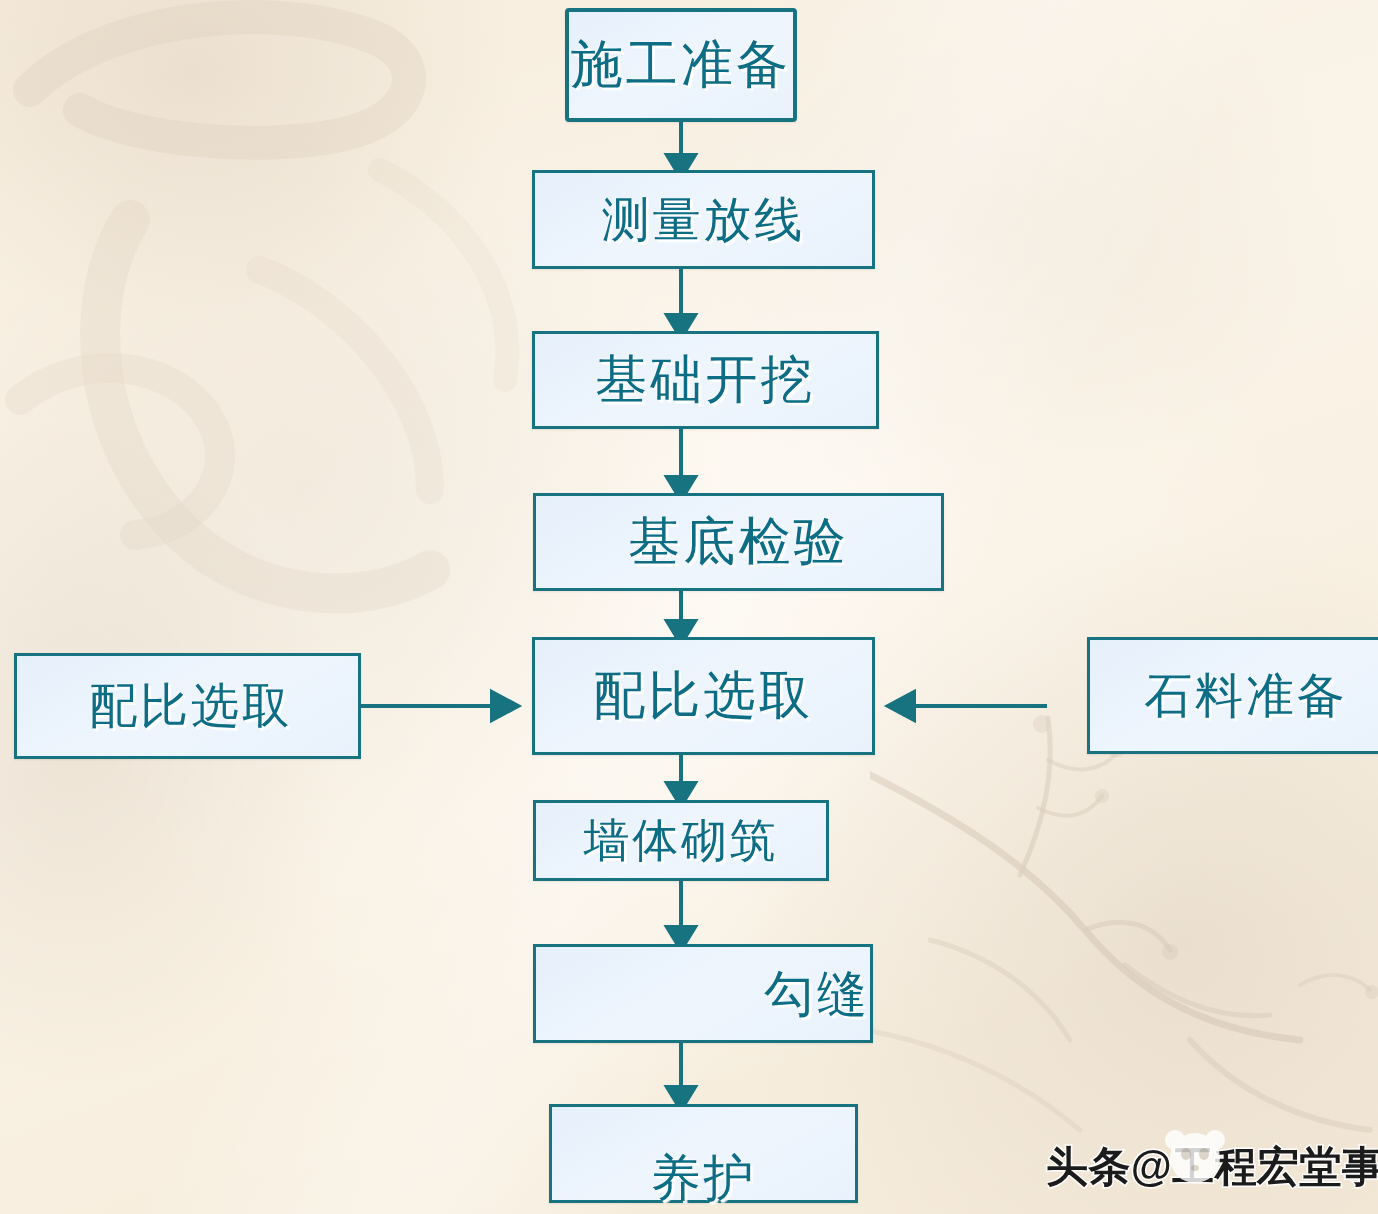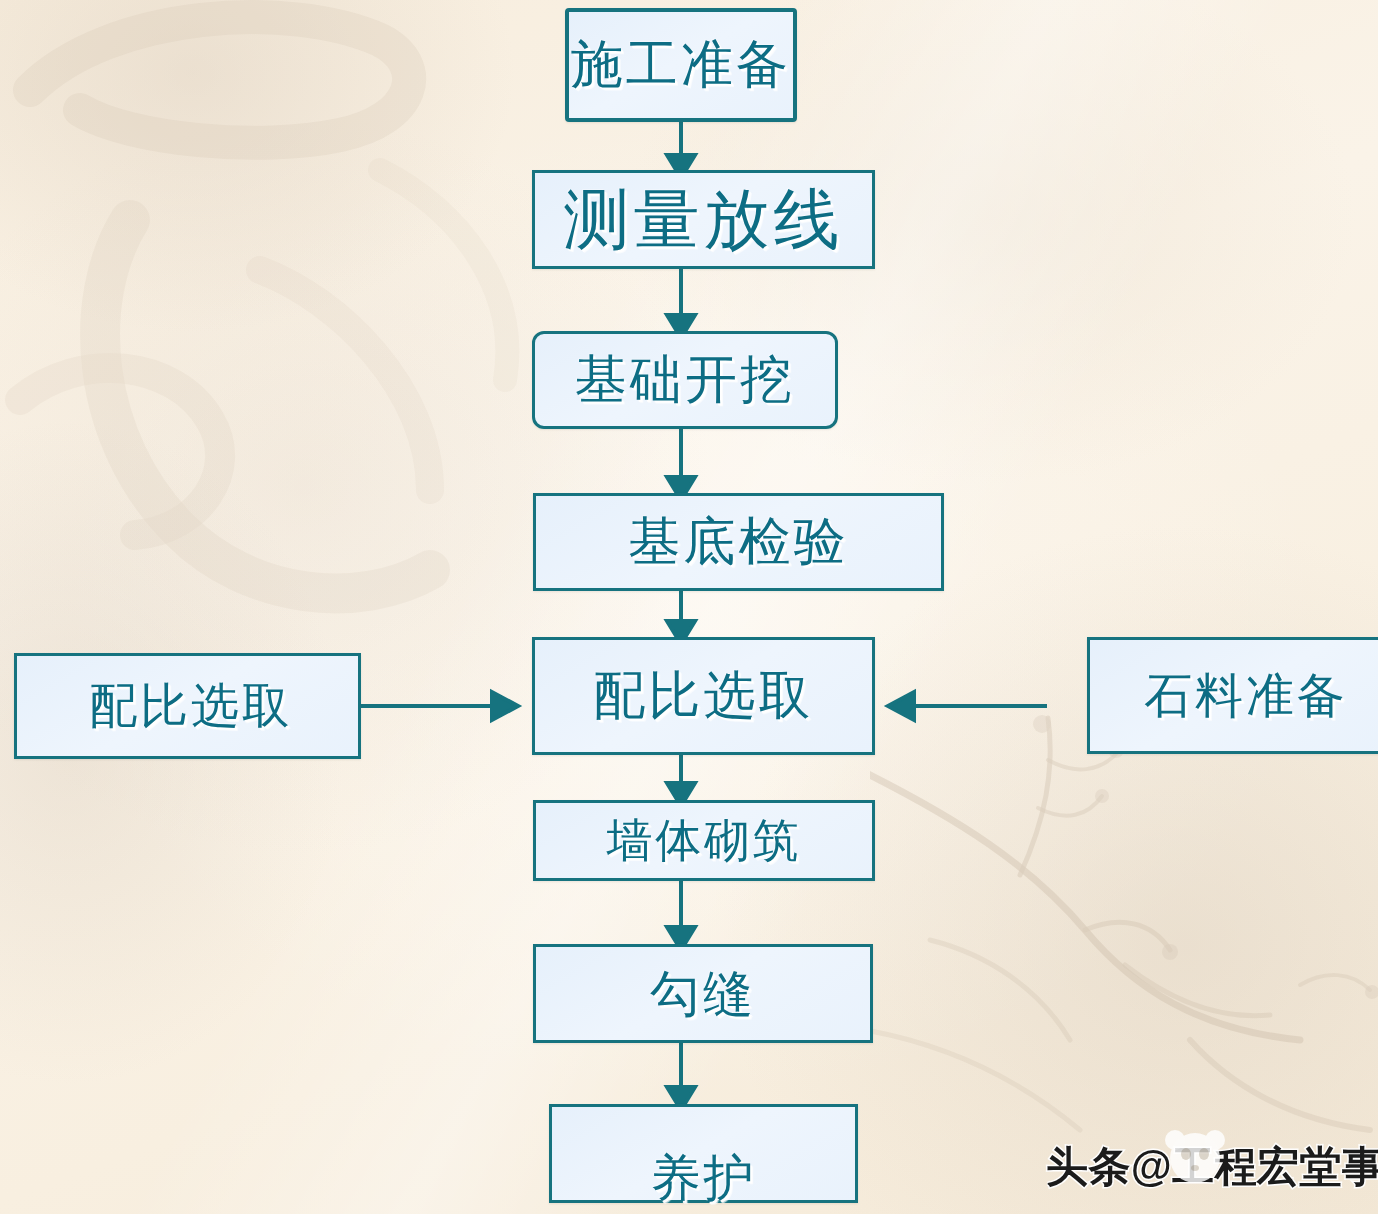--- a/index.html
+++ b/index.html
@@ -203,48 +203,48 @@
         <polygon points="667,1087 695,1087 681,1110"></polygon>
       </g>
     </g>
   </svg>
 
   <div class="node rounded" style="left:565px; top:8px; width:232px; height:114px;">
     <span class="node-label" style="font-size:52px;">施工准备</span>
   </div>
 
   <div class="node" style="left:532px; top:170px; width:343px; height:99px;">
-    <span class="node-label" style="font-size:66px;">测量放线</span>
-  </div>
-
-  <div class="node" style="left:532px; top:331px; width:306px; height:98px;border-radius:12px;">
+    <span class="node-label" style="font-size:48px;">测量放线</span>
+  </div>
+
+  <div class="node" style="left:532px; top:331px; width:347px; height:98px;">
     <span class="node-label" style="font-size:52px;">基础开挖</span>
   </div>
 
   <div class="node" style="left:533px; top:493px; width:411px; height:98px;">
     <span class="node-label" style="font-size:52px;">基底检验</span>
   </div>
 
   <div class="node" style="left:532px; top:637px; width:343px; height:118px;">
     <span class="node-label" style="font-size:52px;">配比选取</span>
   </div>
 
   <div class="node" style="left:14px; top:653px; width:347px; height:106px;">
     <span class="node-label" style="font-size:48px;margin-left:7px;">配比选取</span>
   </div>
 
   <div class="node" style="left:1087px; top:637px; width:318px; height:117px;">
     <span class="node-label" style="font-size:48px;">石料准备</span>
   </div>
 
-  <div class="node" style="left:533px; top:800px; width:342px; height:81px;">
+  <div class="node" style="left:533px; top:800px; width:296px; height:81px;">
     <span class="node-label" style="font-size:46px;">墙体砌筑</span>
   </div>
 
-  <div class="node" style="left:533px; top:944px; width:340px; height:99px;">
+  <div class="node" style="left:533px; top:944px; width:340px; height:99px;justify-content:flex-end;">
     <span class="node-label" style="font-size:50px;">勾缝</span>
   </div>
 
   <div class="node" style="left:549px; top:1104px; width:309px; height:99px;">
     <span class="node-label" style="font-size:50px;margin-top:48px;">养护</span>
   </div>
 
   <div id="watermark">
     <svg id="wm-logo" viewBox="0 0 66 66" xmlns="http://www.w3.org/2000/svg">
       <circle cx="33" cy="34" r="25" fill="#ffffff" opacity="0.95"></circle>

